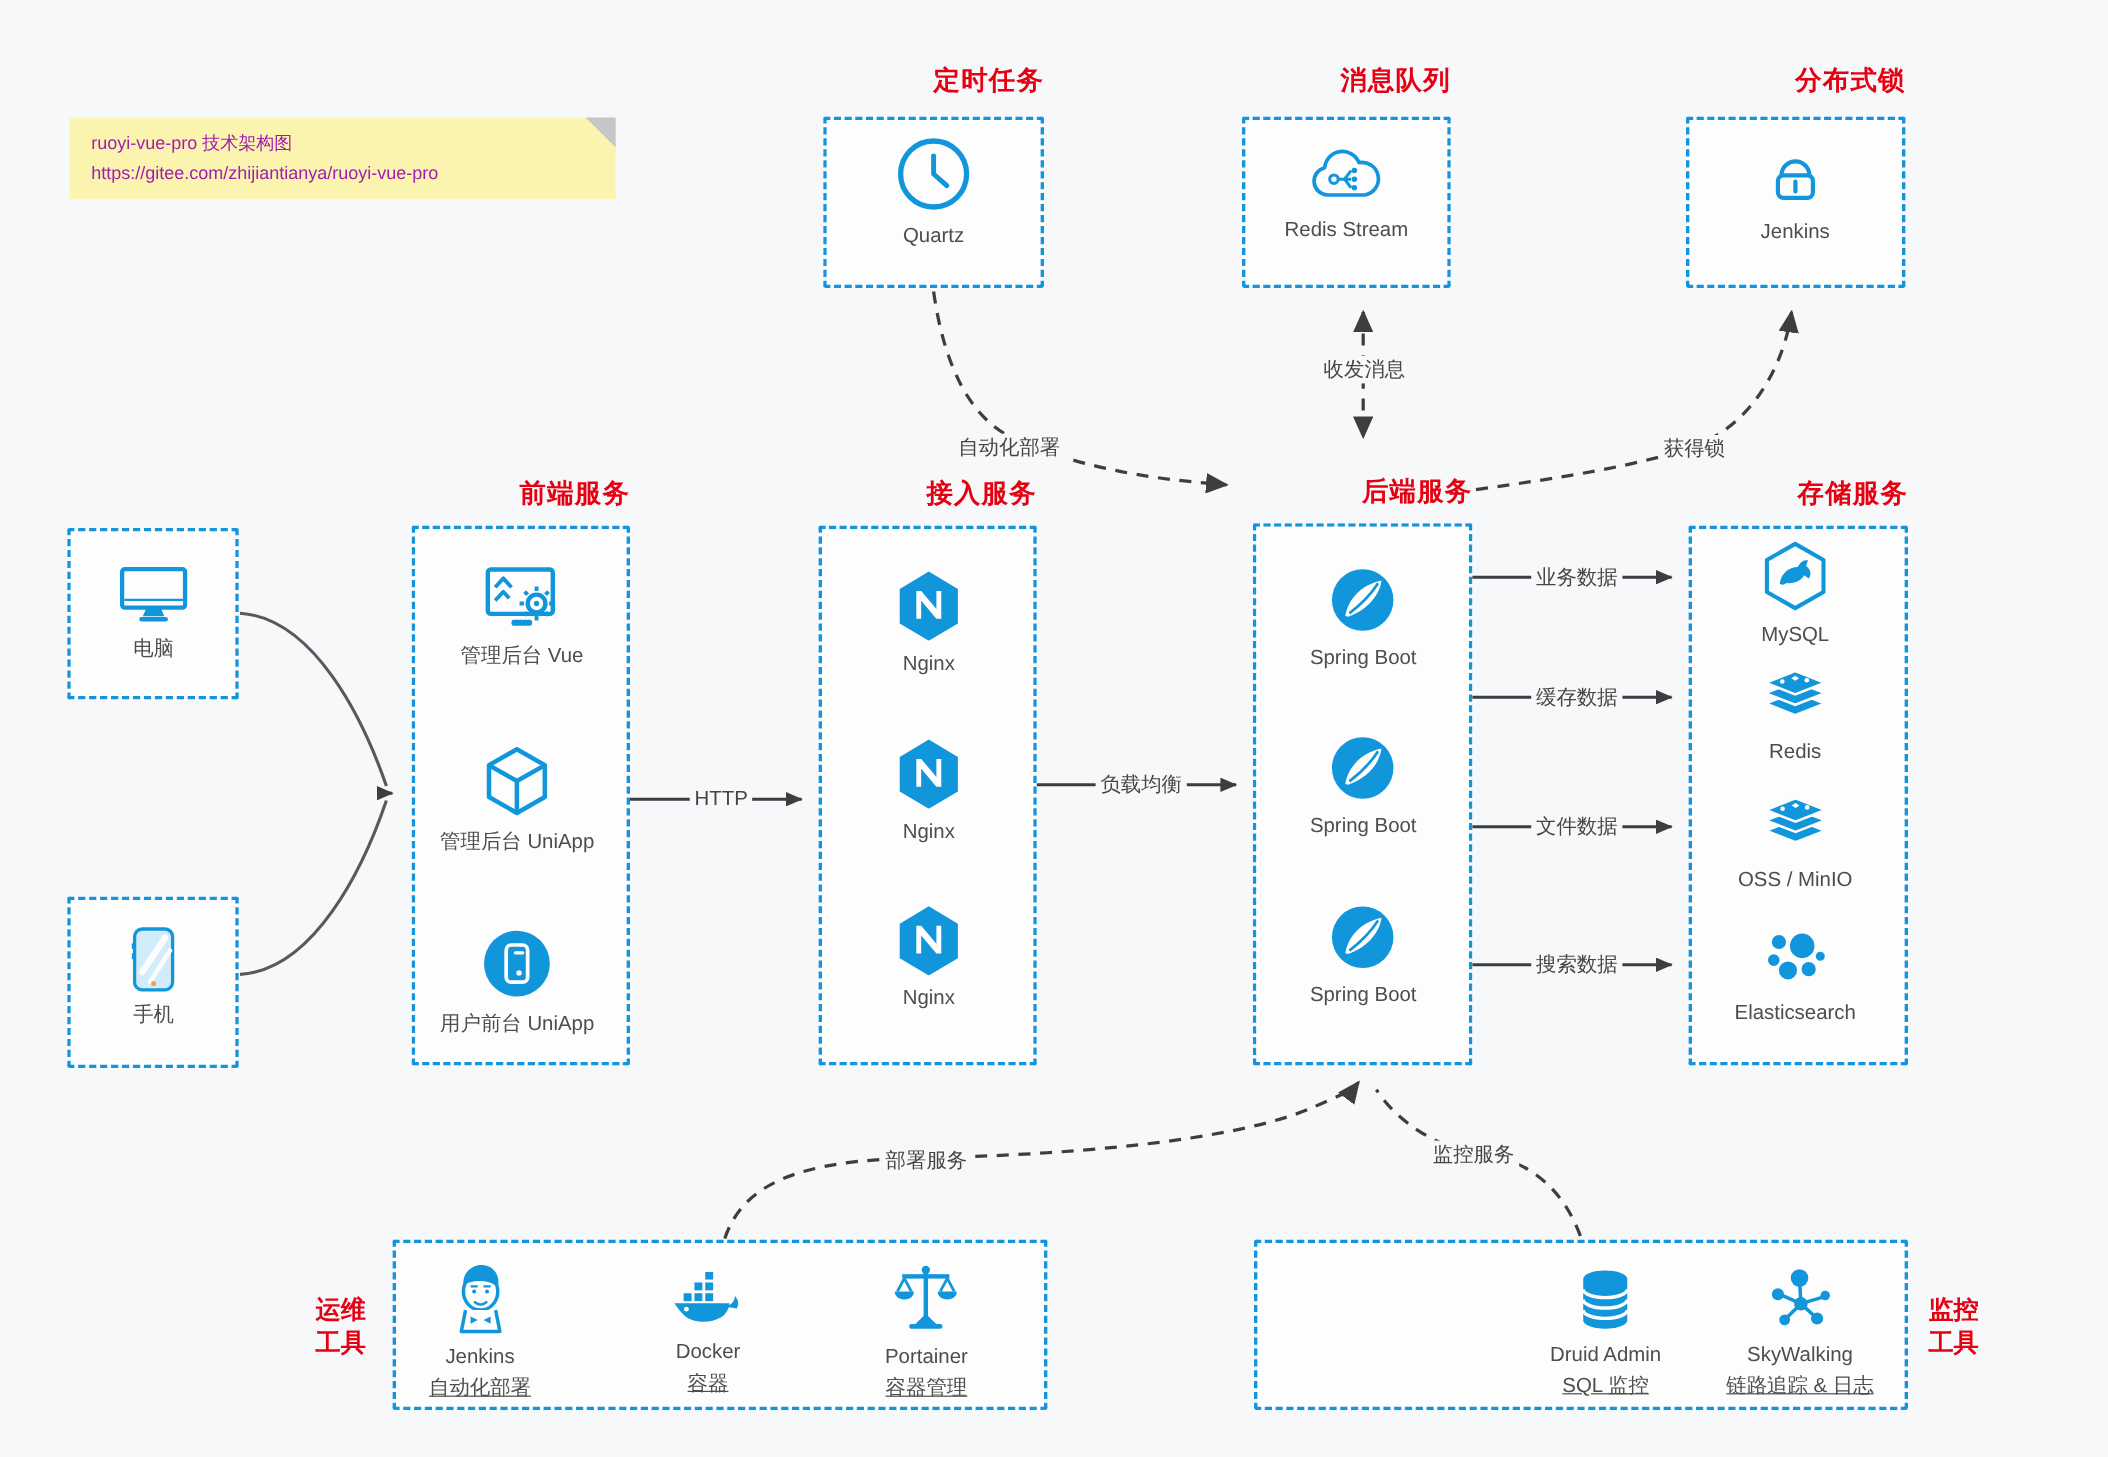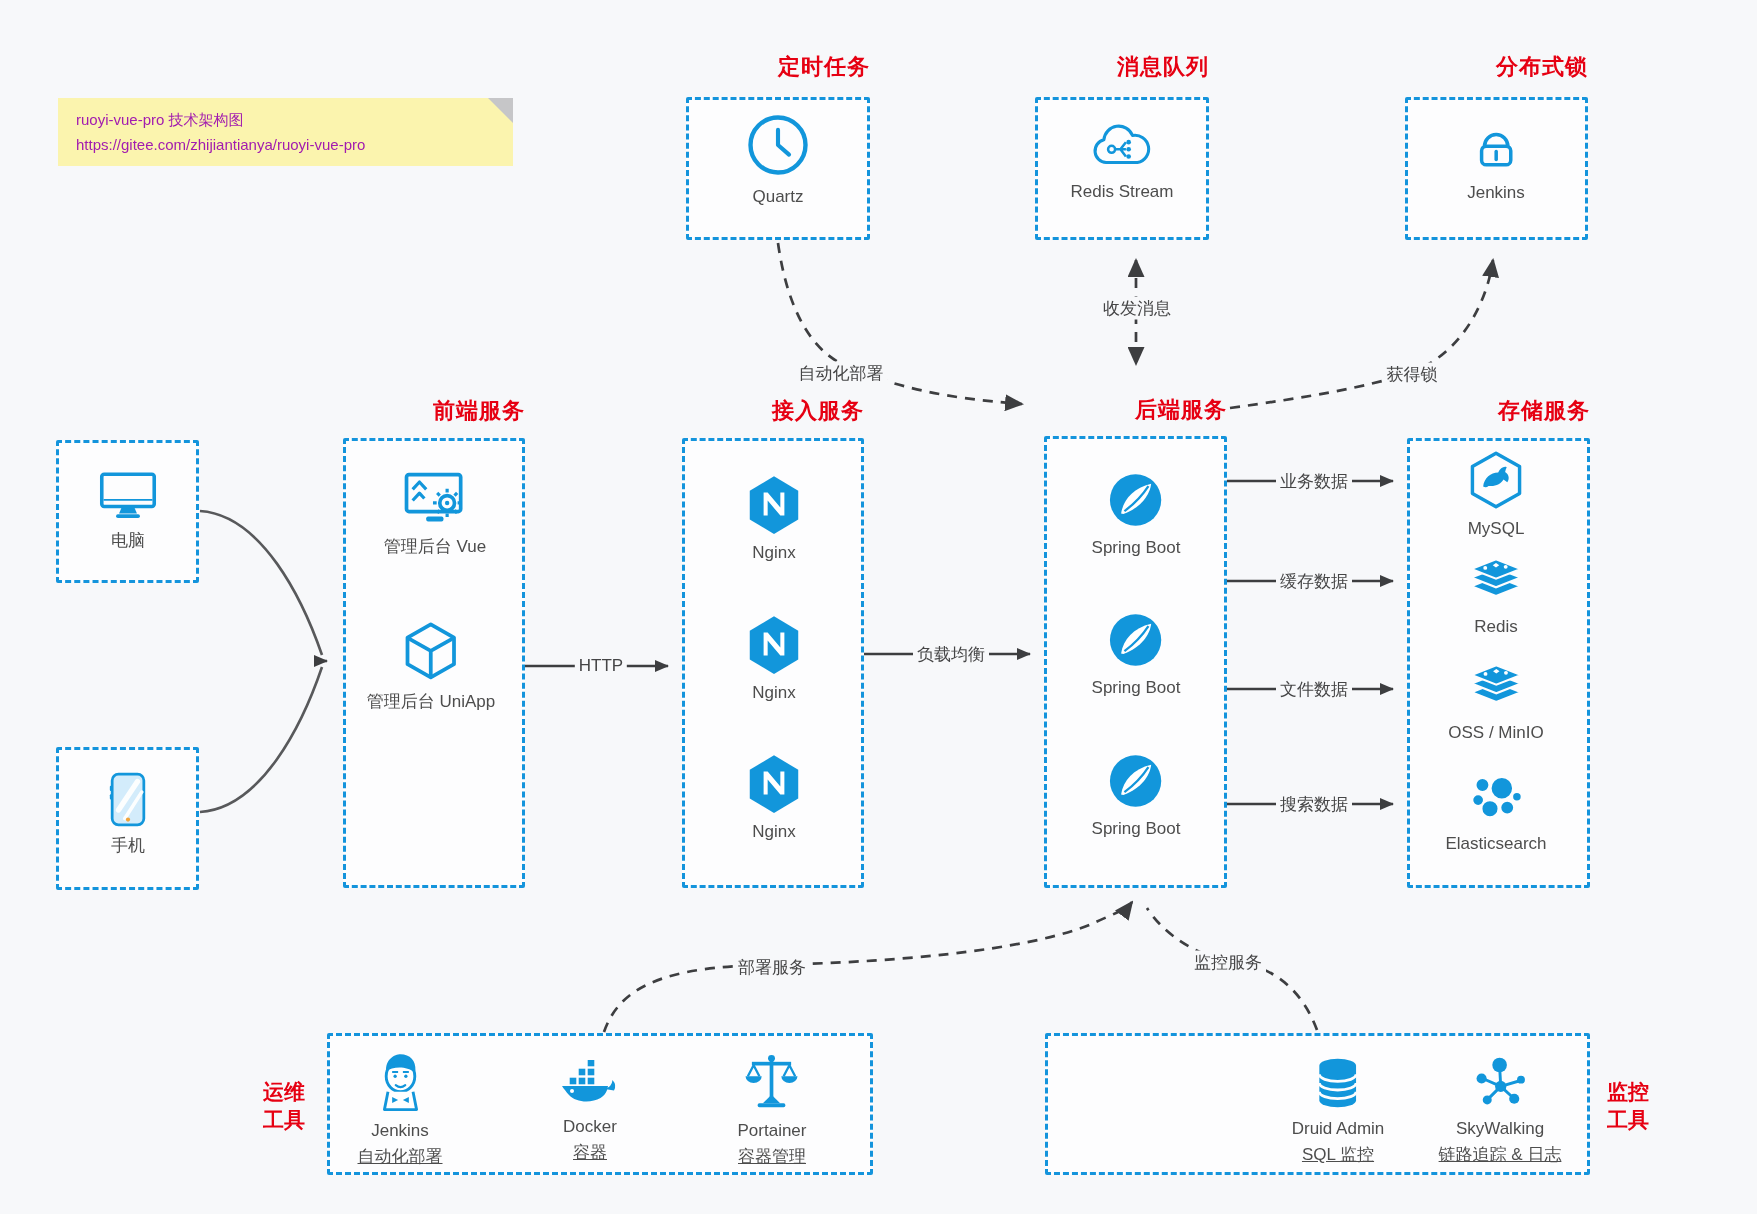--- a/index.html
+++ b/index.html
@@ -189,20 +189,29 @@
   </div>
 
   <div class="node" style="left:431px;top:621px">
     <svg class="icon" width="60" height="62" viewBox="0 0 52 56">
       <polygon points="26,3 47,15 47,39 26,51 5,39 5,15" fill="none" stroke="currentColor" stroke-width="3.4" stroke-linejoin="round"></polygon>
       <path d="M26 27 L7.5 16.5 M26 27 L44.5 16.5 M26 27 V50" fill="none" stroke="currentColor" stroke-width="3.4" stroke-linecap="round"></path>
     </svg>
     <div class="nlabel">管理后台 UniApp</div>
   </div>
 
+  <div class="node" style="left:431px;top:772px">
+    <svg class="icon" width="62" height="62" viewBox="0 0 52 52">
+      <circle cx="26" cy="26" r="23" fill="currentColor"></circle>
+      <rect x="18.5" y="13" width="15" height="26" rx="3.5" fill="none" stroke="#ffffff" stroke-width="2.6"></rect>
+      <path d="M25 18.5 h5" stroke="#ffffff" stroke-width="2.4" stroke-linecap="round"></path>
+      <circle cx="27.5" cy="32.5" r="1.9" fill="#ffffff"></circle>
+    </svg>
+    <div class="nlabel">用户前台 UniApp</div>
+  </div>
 
   <div class="node" style="left:774px;top:474px">
     <svg class="icon" width="56" height="60" viewBox="0 0 48 52">
       <polygon points="24,2 45,14.5 45,39.5 24,52 3,39.5 3,14.5" fill="currentColor"></polygon>
       <path d="M15 36 V16 H18.5 L29.5 29 V16 H33 V36 H29.5 L18.5 23 V36 Z" fill="#ffffff"></path>
     </svg>
     <div class="nlabel">Nginx</div>
   </div>
   <div class="node" style="left:774px;top:614px">
     <svg class="icon" width="56" height="60" viewBox="0 0 48 52">

